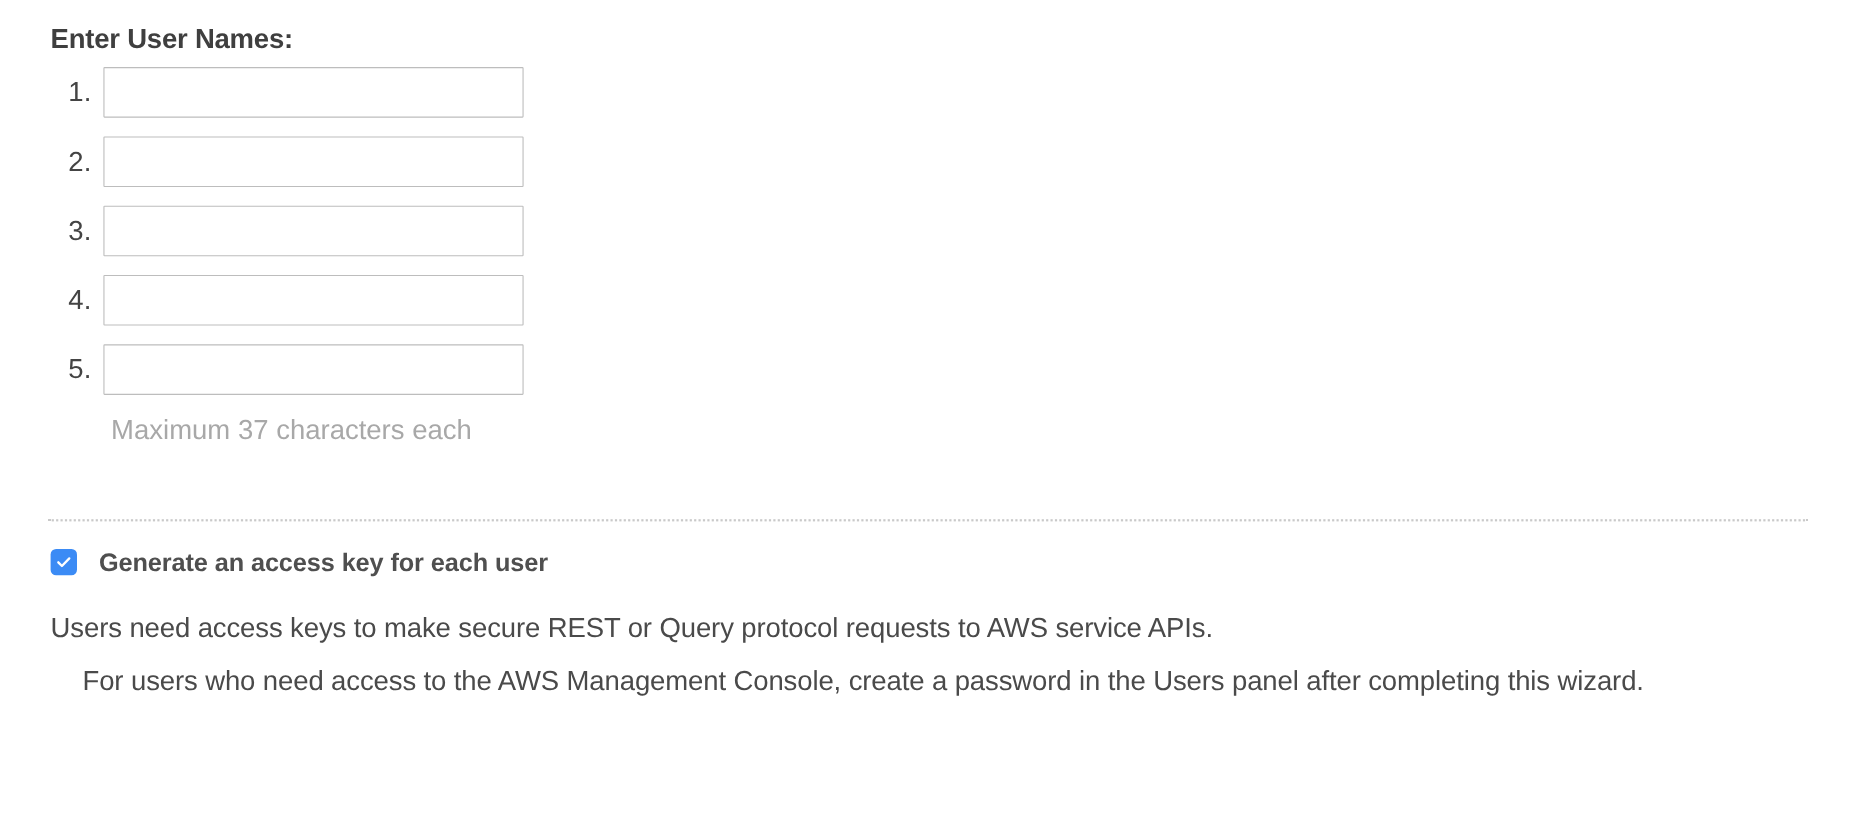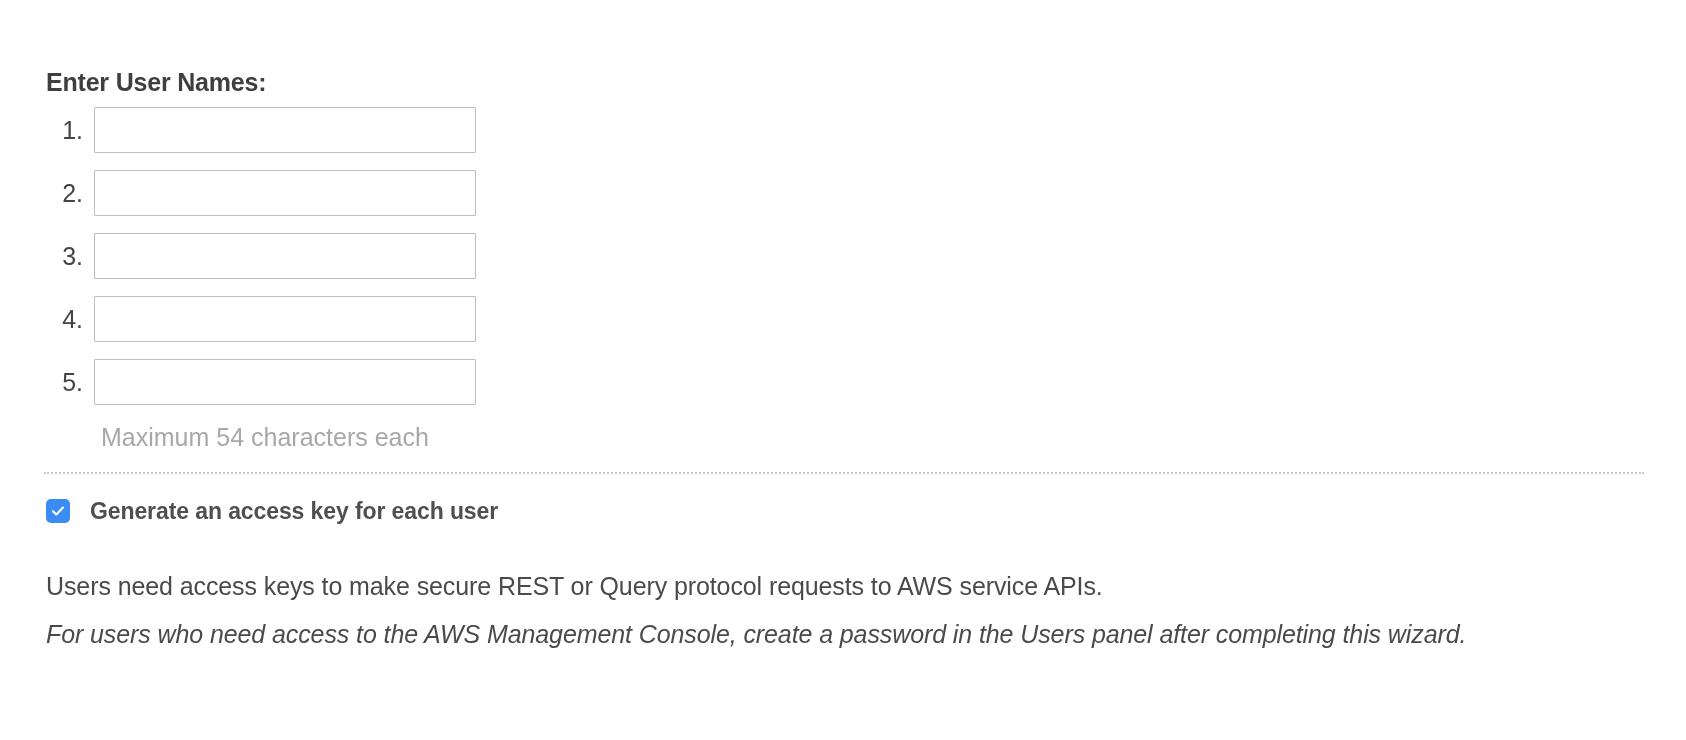--- a/index.html
+++ b/index.html
@@ -22,21 +22,20 @@
     height: 740px;
     background: #ffffff;
   }
 
   
   .names-section {
     position: absolute;
     left: 46px;
     top: 20px;
     width: 1600px;
-    margin-top: 46px;
   }
 
   .section-heading {
     font-size: 25px;
     font-weight: bold;
     color: #3f3f3f;
     letter-spacing: -0.2px;
     margin: 0 0 8px 0;
     line-height: 32px;
   }
@@ -131,27 +130,27 @@
     color: #4f4f4f;
     letter-spacing: -0.1px;
     line-height: 30px;
     cursor: pointer;
   }
 
   .desc-line {
     font-size: 25px;
     color: #4a4a4a;
     line-height: 32px;
-    margin-top: 42px;
+    margin-top: 27px;
     letter-spacing: -0.1px;
   }
 
   .desc-line.italic {
-    font-style: italic;
     margin-top: 16px;
+    margin-left: 29px;
   }
 </style>
 </head>
 <body>
 
 <div class="page">
 
   <div class="names-section">
 
     <div class="section-heading">Enter User Names:</div>
@@ -178,21 +177,21 @@
         <input class="name-input" type="text" value="" style="">
       </div>
 
       <div class="name-row">
         <span class="row-number">5.</span>
         <input class="name-input" type="text" value="" style="">
       </div>
 
     </div>
 
-    <div class="hint">Maximum 54 characters each</div>
+    <div class="hint">Maximum 37 characters each</div>
 
   </div>
 
   <div class="divider"></div>
 
   <div class="accesskey-section">
 
     <div class="checkbox-row">
       <span class="checkbox">
         <svg width="16" height="16" viewBox="0 0 16 16" aria-hidden="true">

